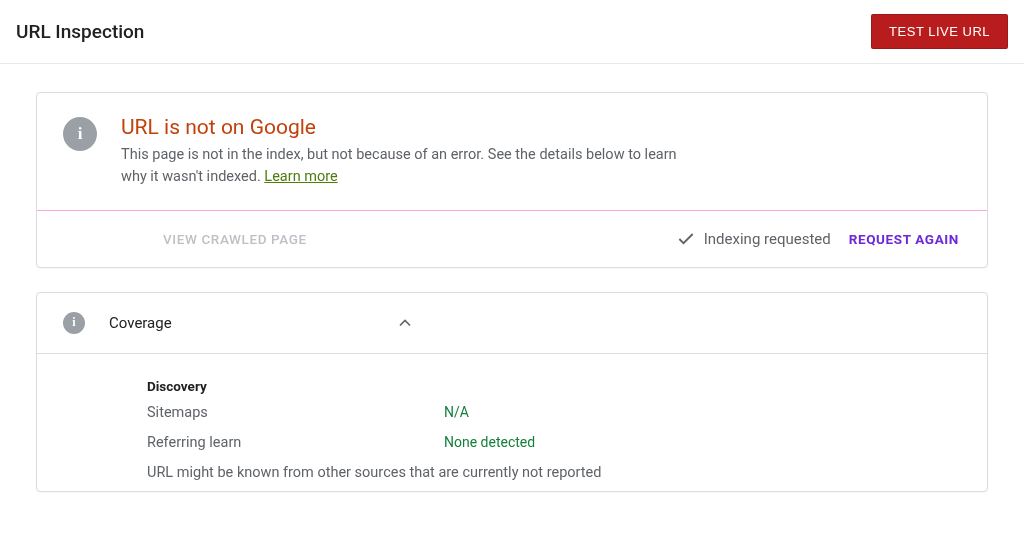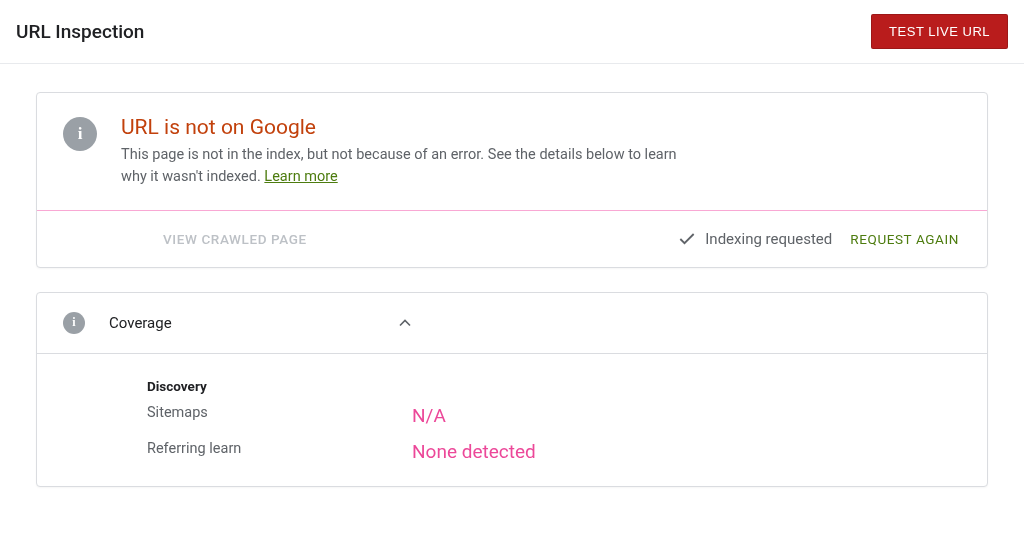--- a/index.html
+++ b/index.html
@@ -118,23 +118,23 @@
       display: flex;
       align-items: center;
       gap: 8px;
       color: #5f6368;
       font-size: 15px;
     }
     .check-icon svg {
       display: block;
     }
     .request-again {
-      color: #4d7c0f;
+      color: #6d28d9;
       font-size: 13.5px;
-      font-weight: 400;
+      font-weight: 700;
       letter-spacing: 0.6px;
       cursor: pointer;
     }
     .coverage-header {
       display: flex;
       align-items: center;
       padding: 19px 28px 19px 26px;
       border-bottom: 1px solid #dadce0;
       gap: 24px;
     }
@@ -157,29 +157,30 @@
     }
     .discovery-title {
       font-size: 13.5px;
       font-weight: 700;
       color: #202124;
       margin-bottom: 10px;
     }
     .field-row {
       display: flex;
       margin-bottom: 13px;
+      gap: 32px;
     }
     .field-label {
       width: 265px;
       font-size: 14.5px;
       color: #5f6368;
     }
     .field-value {
-      font-size: 19px;
-      color: #ec4899;
+      font-size: 14px;
+      color: #15803d;
       text-align: center;
     }
     .note {
       font-size: 14.5px;
       color: #5f6368;
       margin-top: 4px;
     }
   </style>
 </head>
 <body>
@@ -231,16 +232,17 @@
     <div class="coverage-body">
       <div class="discovery-title">Discovery</div>
       <div class="field-row">
         <div class="field-label">Sitemaps</div>
         <div class="field-value">N/A</div>
       </div>
       <div class="field-row">
         <div class="field-label">Referring learn</div>
         <div class="field-value">None detected</div>
       </div>
+      <div class="note">URL might be known from other sources that are currently not reported</div>
     </div>
   </div>
 
 </div>
 
 </body></html>

